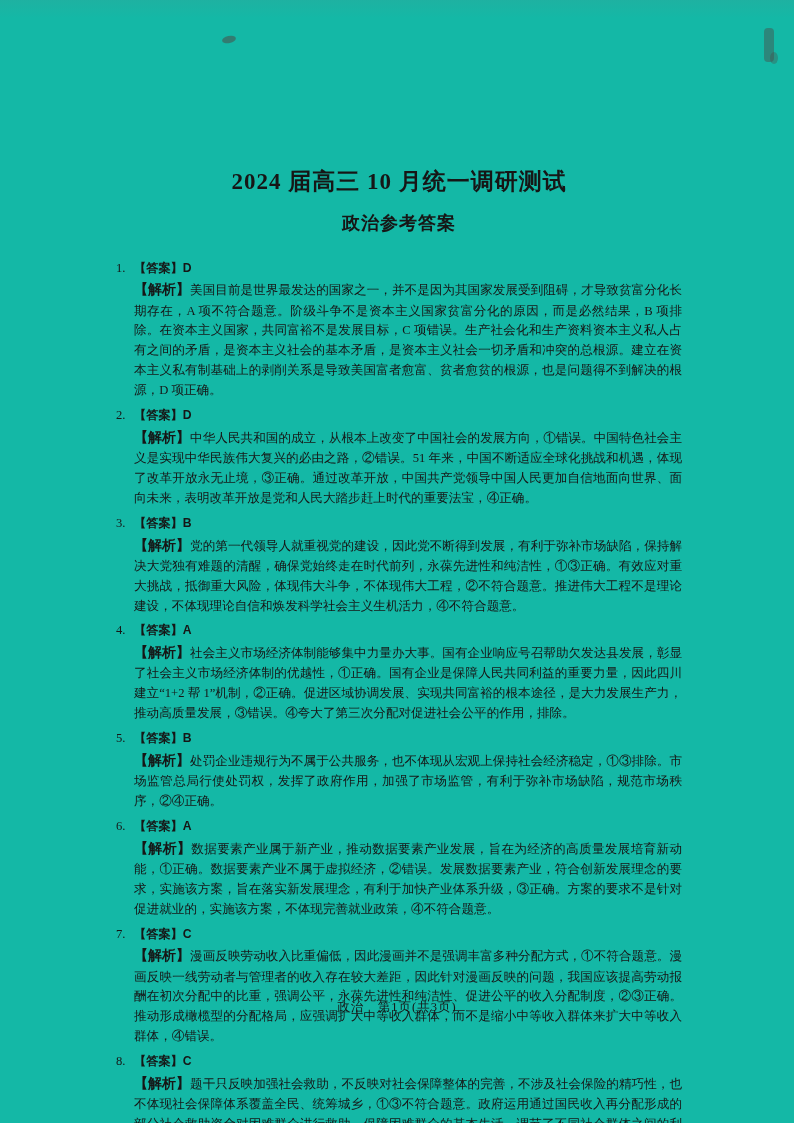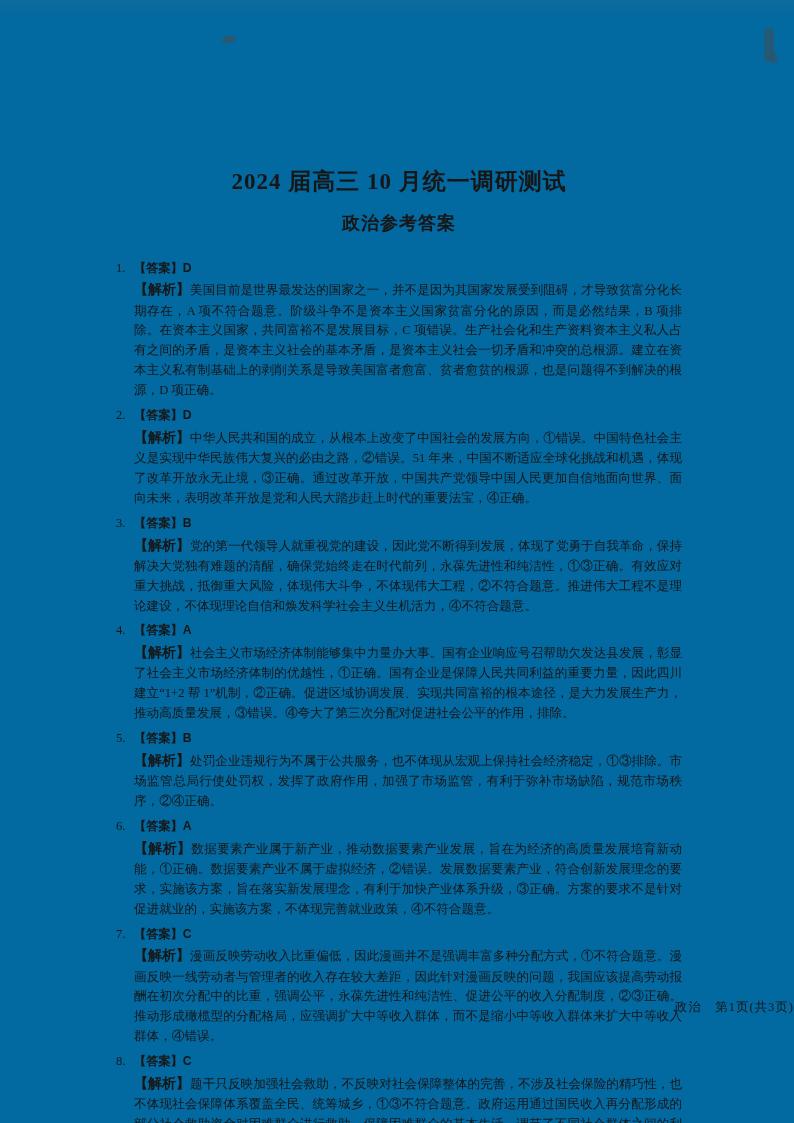--- a/index.html
+++ b/index.html
@@ -5,21 +5,21 @@
   html, body {
     margin: 0;
     padding: 0;
     background: #ffffff;
   }
   .page {
     position: relative;
     width: 794px;
     height: 1123px;
     margin: 0 auto;
-    background: #0369a1;
+    background: #14b8a6;
     overflow: hidden;
     font-family: "Liberation Serif", "DejaVu Serif", serif;
     color: #161616;
   }
   .scan-edge-top {
     position: absolute;
     top: 0; left: 0; right: 0;
     height: 18px;
     background: linear-gradient(to bottom, rgba(120,120,120,0.10), rgba(255,255,255,0));
   }
@@ -81,21 +81,21 @@
   }
   .answer-line .label-bold, .answer-line .answer-value {
     font-family: Liberation Sans, sans-serif;
     font-size: 12.2px;
   }
   .footer {
     position: absolute;
     top: 999px;
     left: 0;
     width: 100%;
-    text-align: right;
+    text-align: center;
     font-size: 12.5px;
     letter-spacing: 1px;
   }
 </style>
 </head>
 <body>
 
 <div class="page">
 
   <div class="scan-edge-top"></div>
@@ -116,21 +116,21 @@
 
   <li class="item">
     <span class="item-num">2.</span>
     <div class="answer-line"><span class="label-bold">【答案】</span><span class="answer-value">D</span></div>
     <div class="analysis-line"><span class="label-bold">【解析】</span><span>中华人民共和国的成立，从根本上改变了中国社会的发展方向，①错误。中国特色社会主义是实现中华民族伟大复兴的必由之路，②错误。51 年来，中国不断适应全球化挑战和机遇，体现了改革开放永无止境，③正确。通过改革开放，中国共产党领导中国人民更加自信地面向世界、面向未来，表明改革开放是党和人民大踏步赶上时代的重要法宝，④正确。</span></div>
   </li>
 
   <li class="item">
     <span class="item-num">3.</span>
     <div class="answer-line"><span class="label-bold">【答案】</span><span class="answer-value">B</span></div>
-    <div class="analysis-line"><span class="label-bold">【解析】</span><span>党的第一代领导人就重视党的建设，因此党不断得到发展，体现了党勇于自我革命，保持解决大党独有难题的清醒，确保党始终走在时代前列，永葆先进性和纯洁性，①③正确。有效应对重大挑战，抵御重大风险，体现伟大斗争，不体现伟大工程，②不符合题意。推进伟大工程不是理论建设，不体现理论自信和焕发科学社会主义生机活力，④不符合题意。</span></div>
+    <div class="analysis-line"><span class="label-bold">【解析】</span><span>党的第一代领导人就重视党的建设，因此党不断得到发展，有利于弥补市场缺陷，保持解决大党独有难题的清醒，确保党始终走在时代前列，永葆先进性和纯洁性，①③正确。有效应对重大挑战，抵御重大风险，体现伟大斗争，不体现伟大工程，②不符合题意。推进伟大工程不是理论建设，不体现理论自信和焕发科学社会主义生机活力，④不符合题意。</span></div>
   </li>
 
   <li class="item">
     <span class="item-num">4.</span>
     <div class="answer-line"><span class="label-bold">【答案】</span><span class="answer-value">A</span></div>
     <div class="analysis-line"><span class="label-bold">【解析】</span><span>社会主义市场经济体制能够集中力量办大事。国有企业响应号召帮助欠发达县发展，彰显了社会主义市场经济体制的优越性，①正确。国有企业是保障人民共同利益的重要力量，因此四川建立“1+2 帮 1”机制，②正确。促进区域协调发展、实现共同富裕的根本途径，是大力发展生产力，推动高质量发展，③错误。④夸大了第三次分配对促进社会公平的作用，排除。</span></div>
   </li>
 
   <li class="item">
     <span class="item-num">5.</span>

